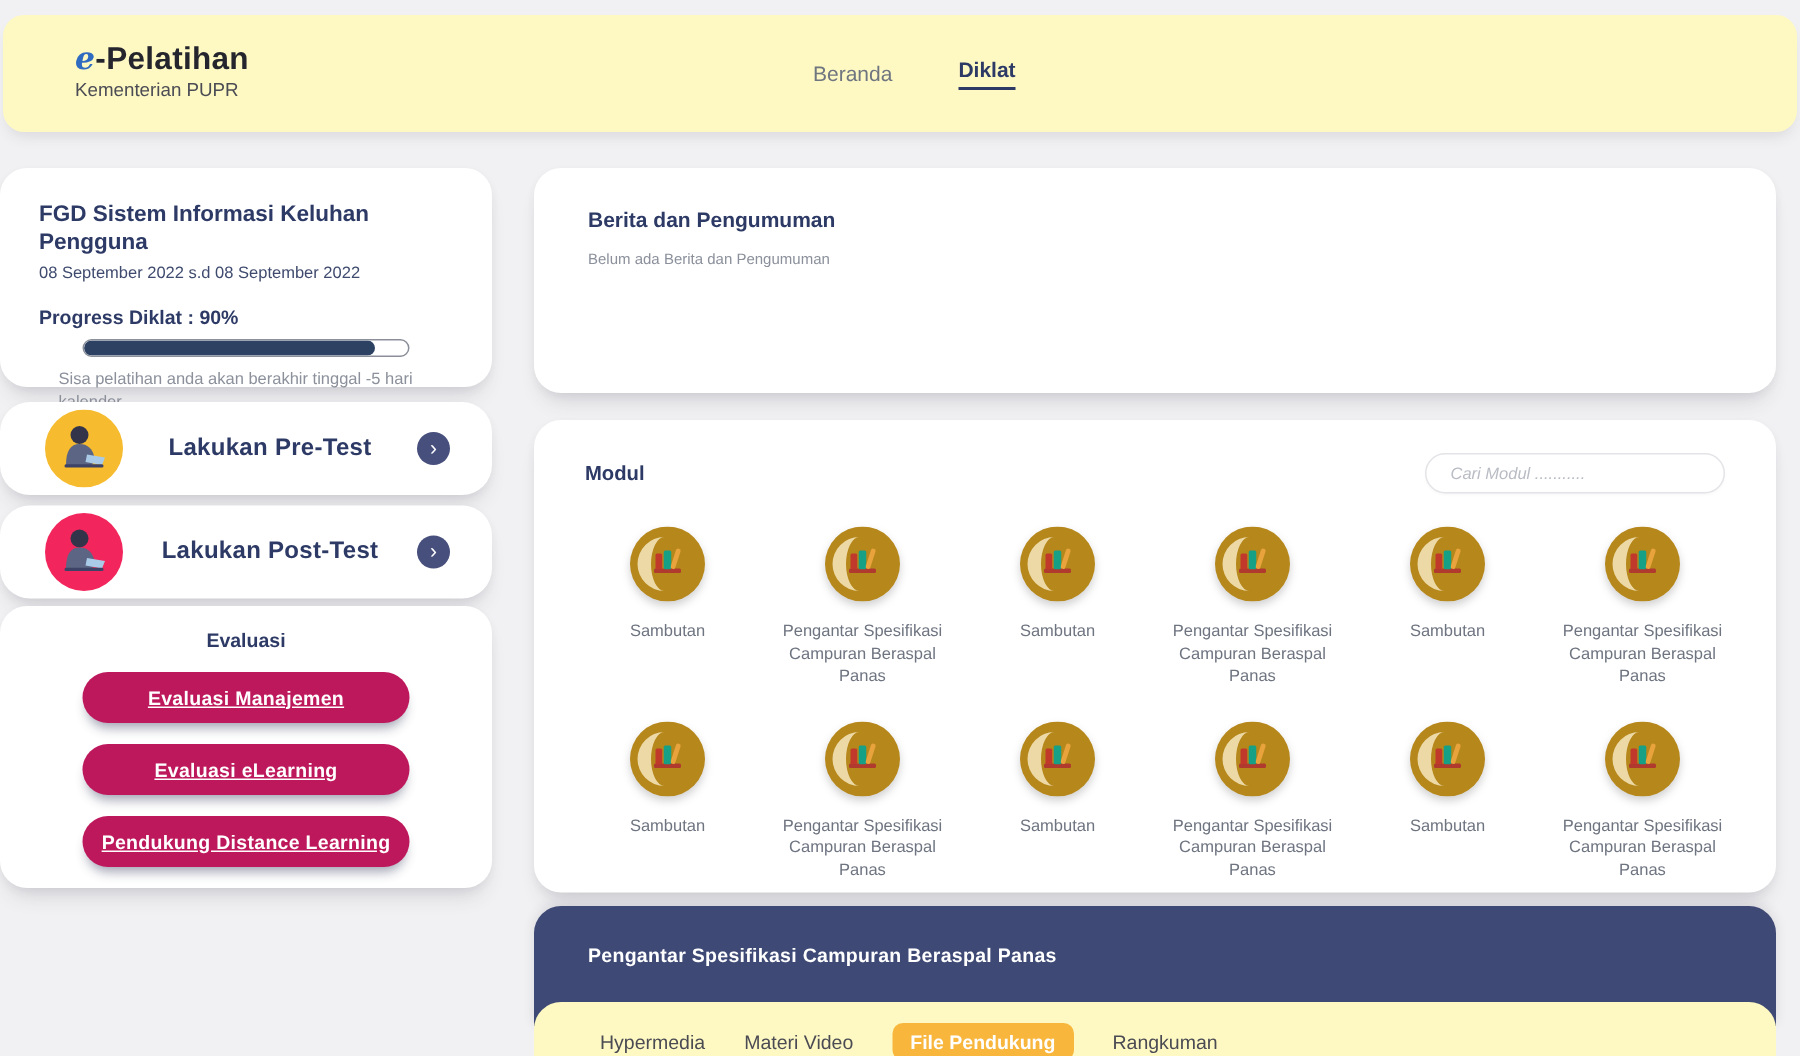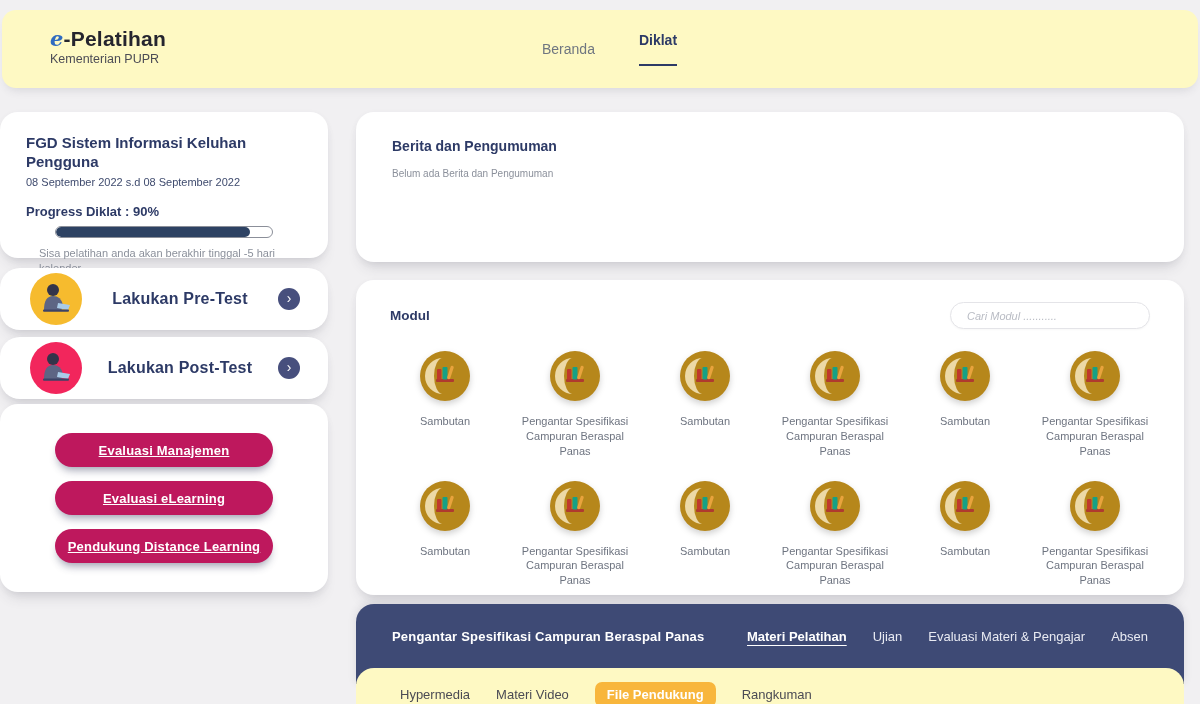--- a/index.html
+++ b/index.html
@@ -12,21 +12,21 @@
 
   
   .header { position:absolute; left:2px; right:2px; top:10px; height:78px; background:#fef9c3;
             border-radius:14px; box-shadow:0 6px 10px -4px rgba(60,60,80,.15); }
   .logo { position:absolute; left:48px; top:16px; }
   .logo-line { font-size:21px; font-weight:bold; color:#25252e; letter-spacing:.2px; }
   .logo-e { color:#2f6bc0; font-style:italic; font-family:"DejaVu Serif", serif; font-weight:bold; }
   .logo-sub { font-size:12.5px; color:#4c4c55; margin-top:1px; }
   .nav { position:absolute; left:540px; top:0; height:78px; display:flex; align-items:center; gap:44px; }
   .nav-item { font-size:14px; color:#6f7680; cursor:pointer; }
-  .nav-item.active { color:#2d3a66; font-weight:bold; border-bottom:2px solid #2d3a66; padding-bottom:16px; }
+  .nav-item.active { color:#2d3a66; font-weight:bold; border-bottom:2px solid #2d3a66; padding-bottom:4px; }
   .userbox { position:absolute; right:128px; top:0; height:78px; display:flex; align-items:center; gap:16px; }
   .avatar { width:34px; height:34px; border-radius:50%; overflow:hidden; background:#e9e9ec; flex:none; }
   .username { font-size:14px; font-weight:bold; color:#33406e; letter-spacing:.2px; }
 
   
   .course-card { left:0; top:112px; width:328px; height:146px; padding:22px 26px 0; }
   .course-title { font-size:15px; font-weight:bold; color:#2d3a66; line-height:1.25; }
   .course-dates { font-size:11px; color:#3f4b6e; margin-top:4px; }
   .progress-label { font-size:13px; font-weight:bold; color:#2d3a66; margin-top:16px; }
   .progress-track { width:218px; height:12px; margin:7px auto 0; border:1.5px solid #8b8f99;
@@ -128,20 +128,21 @@
         <path d="M14 37 q0 -14 9 -14 q8 0 10 9 l-1.5 5 z" fill="#5d6584"></path>
         <path d="M28 30 l12 2 -2 5 -11 -2 z" fill="#a9cbe8"></path>
         <rect x="13" y="36.5" width="26" height="2.2" rx="1" fill="#3c4366"></rect>
       </svg>
     </span>
     <span class="test-label">Lakukan Post-Test</span>
     <span class="chevron-btn">›</span>
   </section>
 
   <section class="card eval-card">
+    <div class="eval-title">Evaluasi</div>
     <button class="eval-btn">Evaluasi Manajemen</button>
     <button class="eval-btn">Evaluasi eLearning</button>
     <button class="eval-btn">Pendukung Distance Learning</button>
   </section>
 
   <section class="card news-card">
     <div class="news-title">Berita dan Pengumuman</div>
     <div class="news-empty">Belum ada Berita dan Pengumuman</div>
   </section>
 
@@ -283,26 +284,20 @@
             <rect x="29" y="14.5" width="3.2" height="14" rx="1.4" fill="#e8a33d" transform="rotate(18 30.5 21)"></rect>
           </svg>
         <span class="modul-label">Pengantar Spesifikasi Campuran Beraspal Panas</span>
       </div>
     </div>
   </section>
 
   <section class="course-bar">
     <div class="course-bar-inner">
       <span class="course-bar-title">Pengantar Spesifikasi Campuran Beraspal Panas</span>
-      <nav class="course-menu">
-        <span class="course-menu-item active">Materi Pelatihan</span>
-        <span class="course-menu-item">Ujian</span>
-        <span class="course-menu-item">Evaluasi Materi &amp; Pengajar</span>
-        <span class="course-menu-item">Absen</span>
-      </nav>
     </div>
   </section>
 
   <section class="material-bar">
     <div class="material-tabs">
       <span class="material-tab">Hypermedia</span>
       <span class="material-tab">Materi Video</span>
       <span class="material-tab active">File Pendukung</span>
       <span class="material-tab">Rangkuman</span>
     </div>

